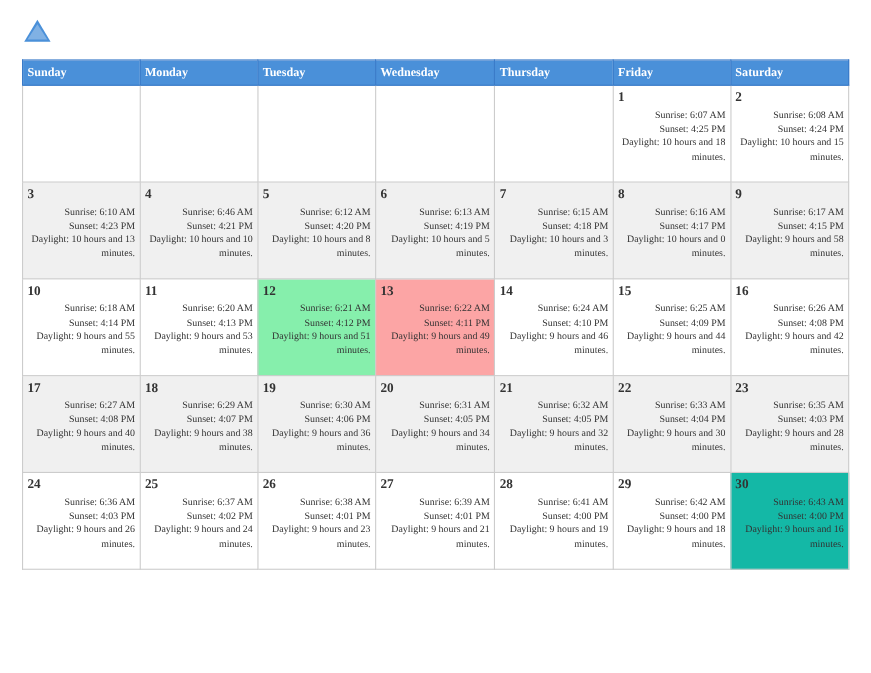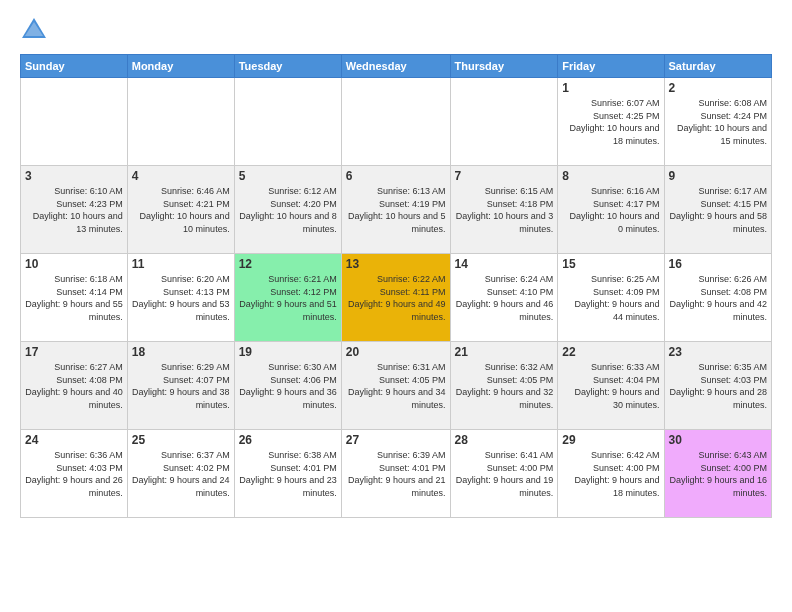--- a/index.html
+++ b/index.html
@@ -7,20 +7,21 @@
       font-family: Arial, sans-serif;
       background: #fff;
       width: 792px;
       height: 612px;
       overflow: hidden;
     }
     .page {
       width: 792px;
       height: 562px;
       padding: 16px 20px 10px 20px;
+      font-family: Liberation Serif, serif;
     }
     .header {
       display: flex;
       justify-content: space-between;
       align-items: flex-start;
       margin-bottom: 10px;
     }
     .logo {
       display: flex;
       align-items: center;
@@ -215,21 +216,21 @@
             <div class="day-info" style="white-space: pre-line;">Sunrise: 6:20 AM
 Sunset: 4:13 PM
 Daylight: 9 hours and 53 minutes.</div>
           </td>
           <td style="background-color: #86efac;">
             <span class="day-num">12</span>
             <div class="day-info" style="white-space: pre-line;">Sunrise: 6:21 AM
 Sunset: 4:12 PM
 Daylight: 9 hours and 51 minutes.</div>
           </td>
-          <td style="background-color: #eab308;">
+          <td style="background-color: #fca5a5;">
             <span class="day-num">13</span>
             <div class="day-info" style="white-space: pre-line;">Sunrise: 6:22 AM
 Sunset: 4:11 PM
 Daylight: 9 hours and 49 minutes.</div>
           </td>
           <td style="background-color: rgb(255, 255, 255);">
             <span class="day-num">14</span>
             <div class="day-info" style="white-space: pre-line;">Sunrise: 6:24 AM
 Sunset: 4:10 PM
 Daylight: 9 hours and 46 minutes.</div>
@@ -321,21 +322,21 @@
             <div class="day-info" style="white-space: pre-line;">Sunrise: 6:41 AM
 Sunset: 4:00 PM
 Daylight: 9 hours and 19 minutes.</div>
           </td>
           <td style="background-color: rgb(255, 255, 255); margin-top: 26px;">
             <span class="day-num">29</span>
             <div class="day-info" style="white-space: pre-line;">Sunrise: 6:42 AM
 Sunset: 4:00 PM
 Daylight: 9 hours and 18 minutes.</div>
           </td>
-          <td style="background-color: #f0abfc;">
+          <td style="background-color: #14b8a6;">
             <span class="day-num">30</span>
             <div class="day-info" style="white-space: pre-line;">Sunrise: 6:43 AM
 Sunset: 4:00 PM
 Daylight: 9 hours and 16 minutes.</div>
           </td>
         </tr>
       </tbody>
   </table>
 </div>
 

